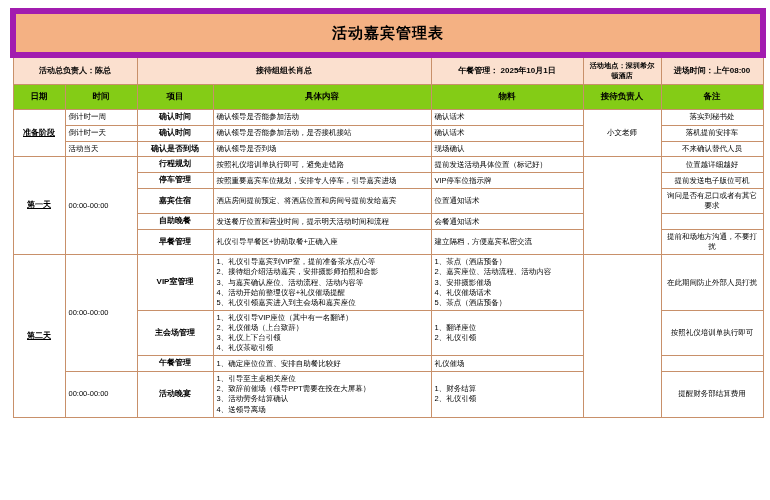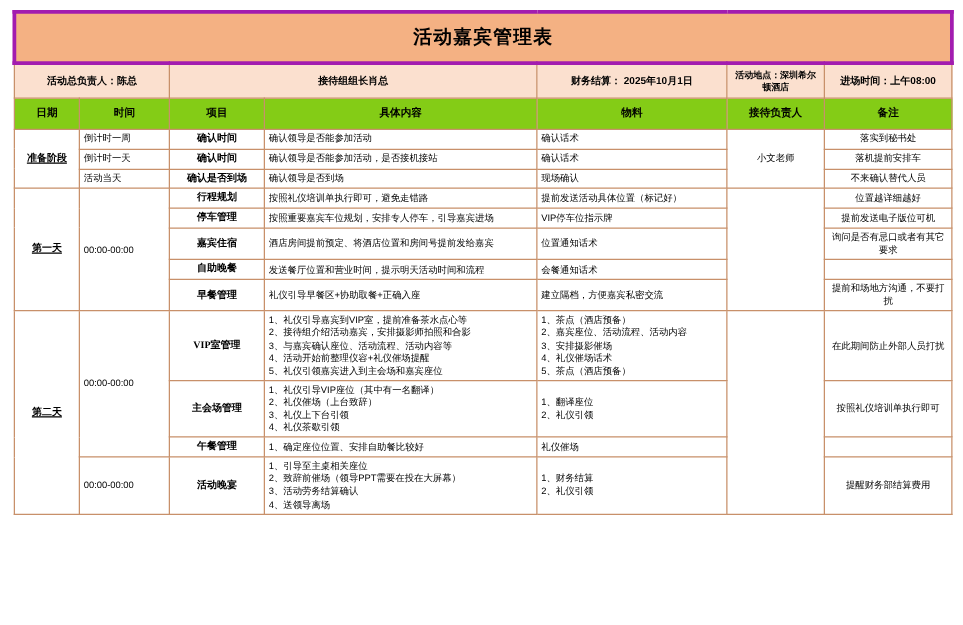--- a/index.html
+++ b/index.html
@@ -33,21 +33,21 @@
     word-break: break-all;
     font-weight: normal;
   }
   .title-cell {
     background: #f4b183;
     text-align: center;
     font-size: 15px;
     font-weight: bold;
     height: 34px;
     letter-spacing: 1px;
-    border: 3px solid #a21caf;
+    border: 6px solid #a21caf;
   }
   .band {
     background: #fbe0cf;
     text-align: center;
     font-size: 8px;
     font-weight: bold;
     height: 22px;
   }
   .hdr {
     background: #84cc16;
@@ -65,21 +65,20 @@
   .stage {
     text-align: center;
     font-weight: bold;
     font-size: 8px;
     text-decoration: underline;
   }
   .proj {
     text-align: center;
     font-weight: bold;
     font-size: 8px;
-    font-family: Liberation Serif, serif;
   }
   .small {
     font-size: 7.2px;
   }
   .nowrap-ctr {
     text-align: left;
     white-space: nowrap;
   }
 </style>
 </head>
@@ -96,21 +95,21 @@
       <col style="width:78px">
       <col style="width:102px">
     </colgroup>
     <tbody>
       <tr>
         <td class="title-cell" colspan="7">活动嘉宾管理表</td>
       </tr>
       <tr>
         <td class="band" colspan="2">活动总负责人：陈总</td>
         <td class="band" colspan="2">接待组组长肖总</td>
-        <td class="band">财务结算：  2025年10月1日</td>
+        <td class="band">午餐管理：  2025年10月1日</td>
         <td class="band small">活动地点：深圳希尔顿酒店</td>
         <td class="band">进场时间：上午08:00</td>
       </tr>
       <tr>
         <td class="hdr">日期</td>
         <td class="hdr">时间</td>
         <td class="hdr">项目</td>
         <td class="hdr">具体内容</td>
         <td class="hdr">物料</td>
         <td class="hdr">接待负责人</td>

